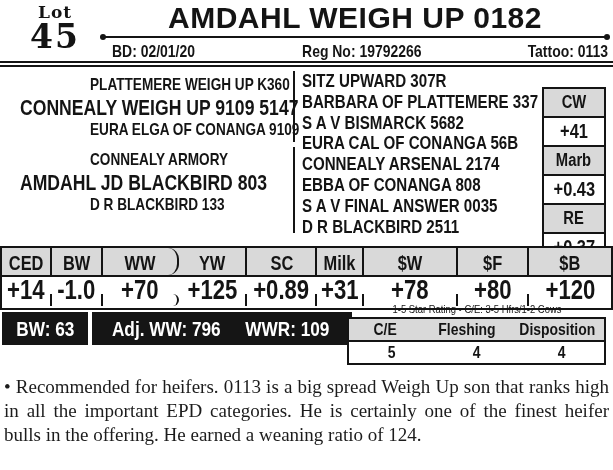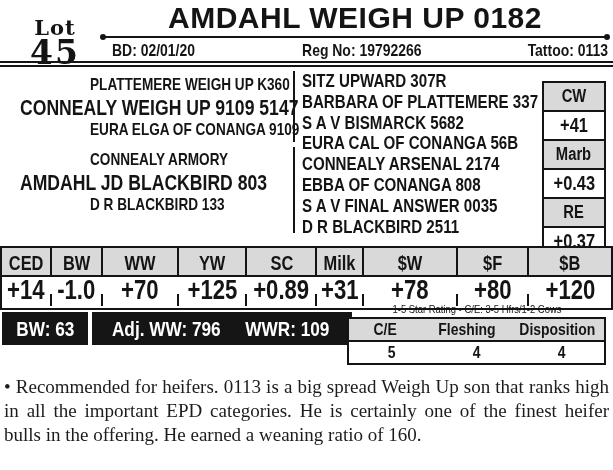--- a/index.html
+++ b/index.html
@@ -11,30 +11,30 @@
   }
   
   .cn { display:inline-block; white-space:nowrap; transform:scaleX(0.82); }
   .o-l { transform-origin:0 50%; }
   .o-c { transform-origin:50% 50%; }
   .o-r { transform-origin:100% 50%; }
 
   
   .lot { position:absolute; left:16px; top:3px; width:78px; text-align:center;
          font-family:"DejaVu Serif", serif; font-weight:bold; }
-  .lot-word { display:block; font-size:21px; line-height:18px; letter-spacing:1px;margin-top:16px; }
+  .lot-word { display:block; font-size:17px; line-height:18px; letter-spacing:1px; }
   .lot-num  { display:block; font-size:33px; line-height:31px; letter-spacing:2px; }
 
   .head-main { position:absolute; left:100px; top:0; width:510px; }
   .title { text-align:center; font-size:30px; font-weight:bold; line-height:35px; letter-spacing:0.5px; }
   .title-rule { position:relative; height:2px; background:#141414; margin:1px 2px 0 2px; }
   .title-rule::before, .title-rule::after {
     content:""; position:absolute; top:-2px; width:6px; height:6px; border-radius:3px; background:#141414; }
   .title-rule::before { left:-2px; } .title-rule::after { right:-2px; }
-  .subhead { display:flex; justify-content:space-between; 
+  .subhead { display:flex; justify-content:space-between; align-items:center;
              padding:3px 2px 0 12px; font-weight:bold; font-size:17px; height:24px; }
 
   .double-rule { position:absolute; top:61px; left:0; width:613px; height:6px;
                  border-top:2px solid #141414; border-bottom:2px solid #141414; }
 
   
   .pedigree { position:absolute; top:67px; left:0; width:613px; height:179px; }
   .ped-left { position:absolute; left:18px; top:8px; width:292px; }
   .ped-group2 { margin-top:10px; }
   .ped-anc    { font-size:17px; font-weight:bold; line-height:20px; padding-left:72px; }
@@ -45,35 +45,35 @@
   .vr1 { top:4px; height:71px; }
   .vr2 { top:80px; height:86px; }
 
   .ped-right { position:absolute; left:302px; top:4px; }
   .ped-right .name { font-size:18px; font-weight:bold; line-height:20.8px; }
   .ped-right .cn { transform:scaleX(0.84); transform-origin:0 50%; }
 
   .side-epds { position:absolute; left:542px; top:4px; width:64px; }
   .side-cell { height:31px; border:2px solid #141414; margin-top:-2px;
                display:flex; align-items:center; justify-content:center; font-weight:bold; }
-  .side-cell:first-child { margin-top:10px; }
+  .side-cell:first-child { margin-top:16px; }
   .side-label { background:#d9d9d9; font-size:18px; }
   .side-value { background:#fff; font-size:20px; }
 
   
   .epd-table { position:absolute; top:246px; left:0; width:613px; height:64px;
                border:2px solid #141414; }
   .epd-row { display:flex; width:100%; }
   .epd-head { height:29px; background:#d9d9d9; border-bottom:2px solid #141414; }
   .epd-vals { height:29px; background:#fff; }
   .epd-cell { border-right:2px solid #141414; display:flex; align-items:flex-end; justify-content:center; }
   .epd-cell:last-child { border-right:none; }
   .epd-head .epd-cell { font-size:20px; font-weight:bold; }
   .epd-vals .epd-cell { font-size:27px; font-weight:bold;margin-top:17px; }
-  .w0{width:8.2%;} .w1{width:8.4%;} .w2{width:12.5%;} .w3{width:11.2%;} .w4{width:11.5%;}
+  .w0{width:8.2%;} .w1{width:8.4%;} .w2{width:12.5%;border-radius:11px;} .w3{width:11.2%;} .w4{width:11.5%;}
   .w5{width:7.7%;} .w6{width:15.3%;} .w7{width:11.8%;} .w8{width:13.4%;}
 
   
   .bar { position:absolute; top:312px; height:33px; background:#151515; color:#fff;
          display:flex; align-items:center; justify-content:center; font-weight:bold; font-size:21px; }
   .bar-bw  { left:2px;   width:86px; }
   .bar-aww { left:92px;  width:148px; }
   .bar-wwr { left:222px; width:130px; }
 
   
@@ -255,15 +255,15 @@
         <div class="stars-cell">
             <span class="cn o-c">4</span>
           </div>
         <div class="stars-cell">
             <span class="cn o-c">4</span>
           </div>
       </div>
     </div>
   </div>
 
-  <div class="footnote">• Recommended for heifers. 0113 is a big spread Weigh Up son that ranks high in all the important EPD categories. He is certainly one of the finest heifer bulls in the offering. He earned a weaning ratio of 160.</div>
+  <div class="footnote">• Recommended for heifers. 0113 is a big spread Weigh Up son that ranks high in all the important EPD categories. He is certainly one of the finest heifer bulls in the offering. He earned a weaning ratio of 124.</div>
 
 </div>
 
 </body></html>

